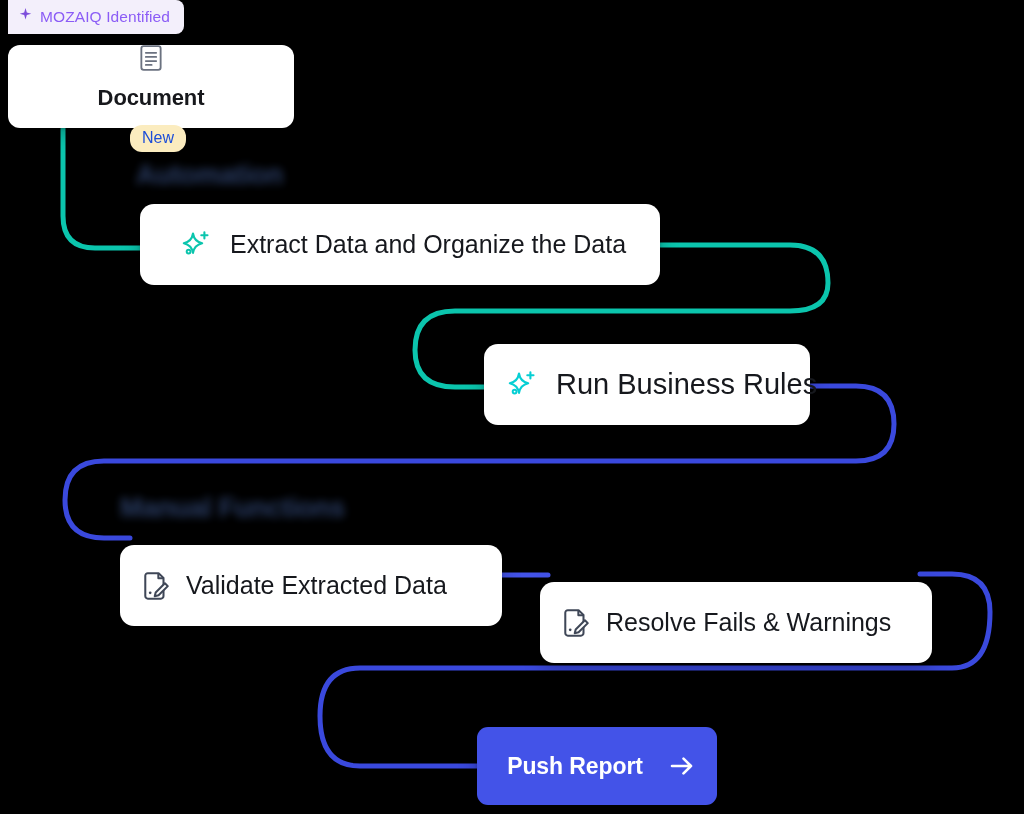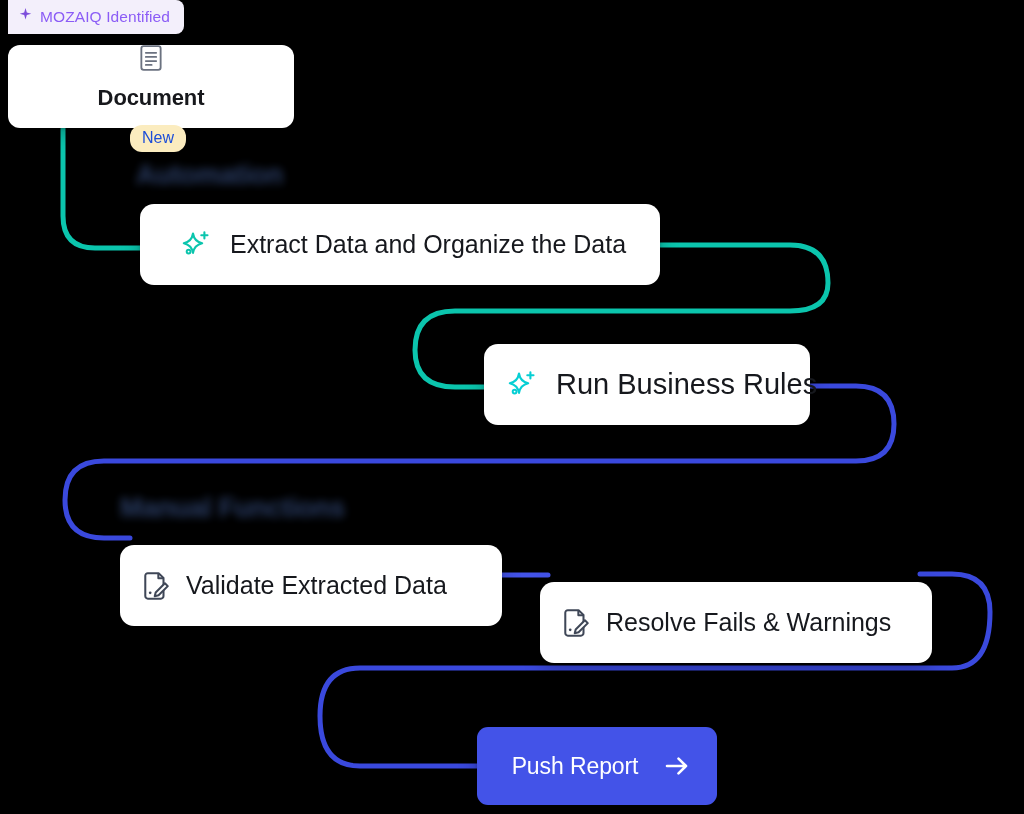--- a/index.html
+++ b/index.html
@@ -181,21 +181,21 @@
     display: flex;
     align-items: center;
     justify-content: center;
     gap: 26px;
     cursor: pointer;
     box-shadow: 0 6px 18px rgba(0,0,0,0.30), 0 1px 3px rgba(0,0,0,0.25);
     font-family: inherit;
   }
   #push-report-button .pr-label {
     font-size: 23px;
-    font-weight: 400;
+    font-weight: 700;
     letter-spacing: -0.1px;
     margin-left: 8px;
   }
   #push-report-button .arrow-wrap {
     display: flex;
     align-items: center;
   }
 </style>
 </head>
 <body>

